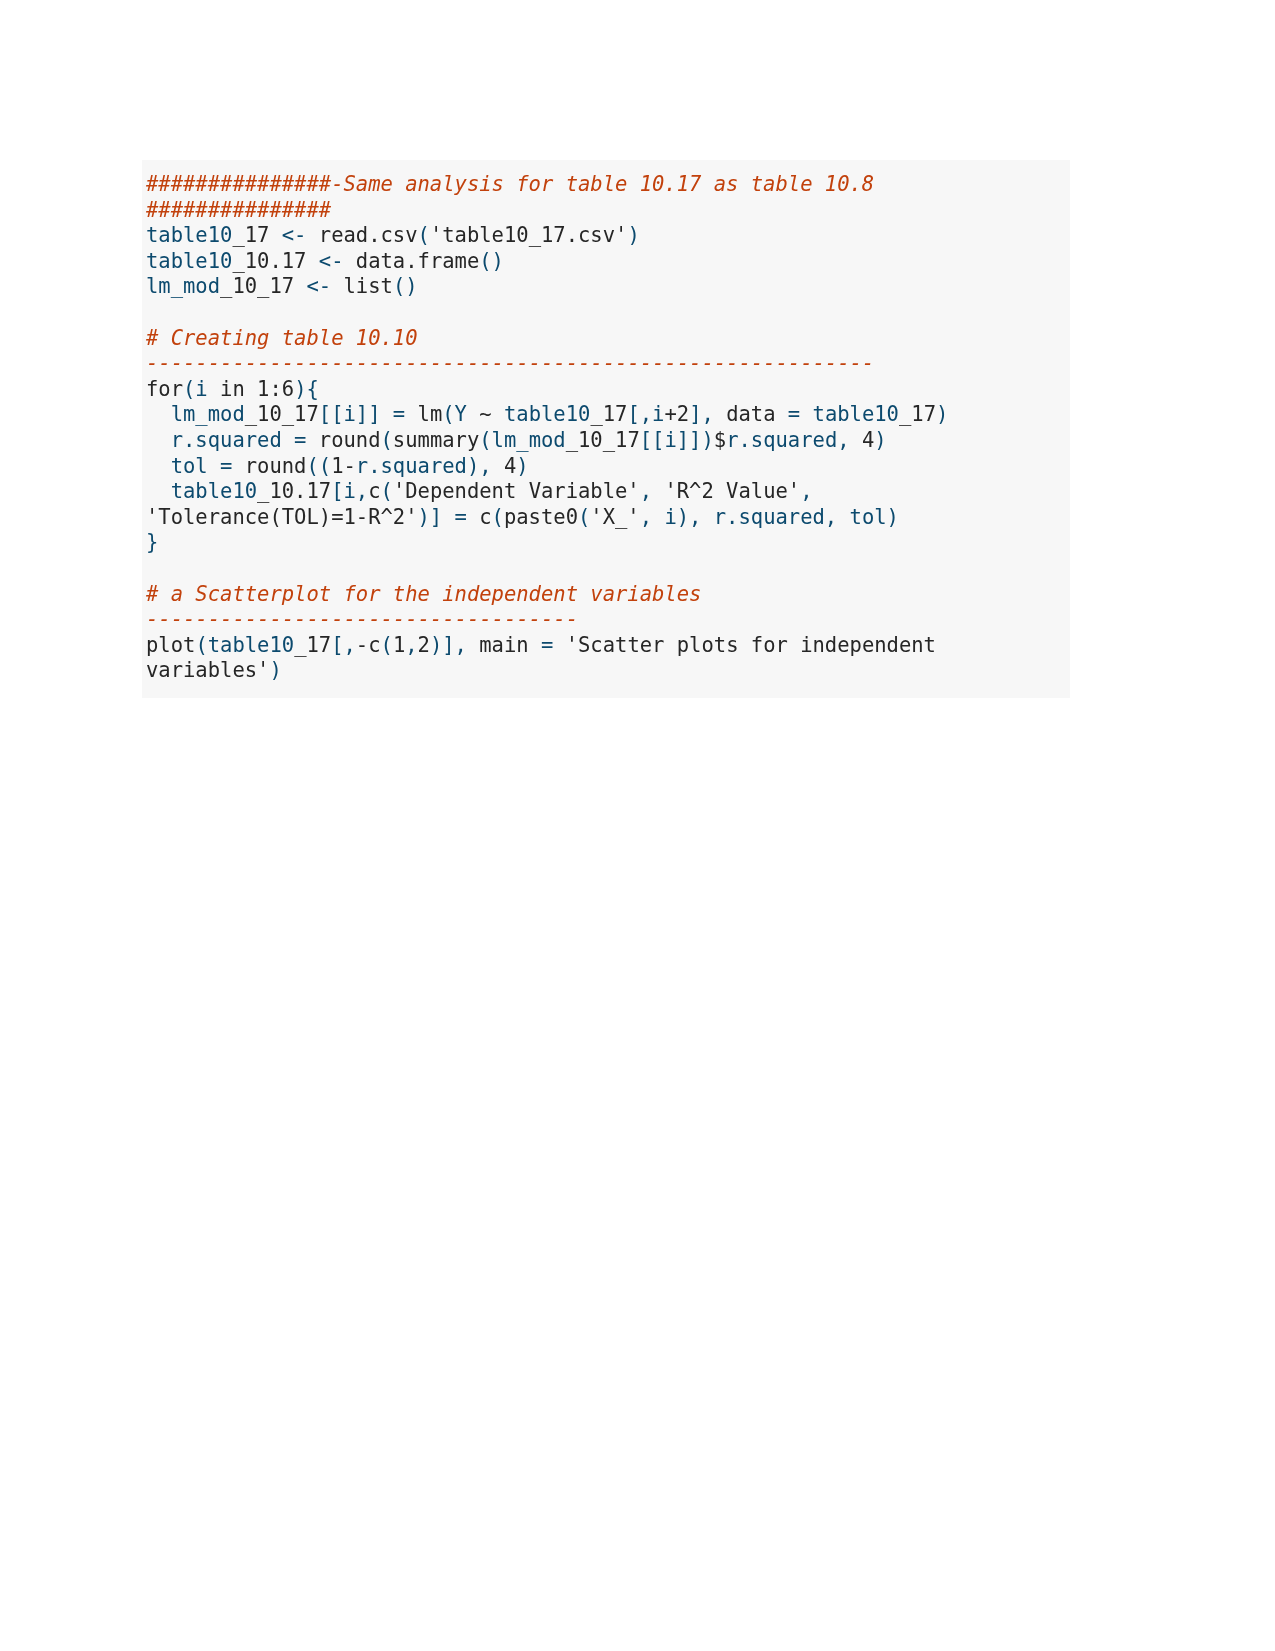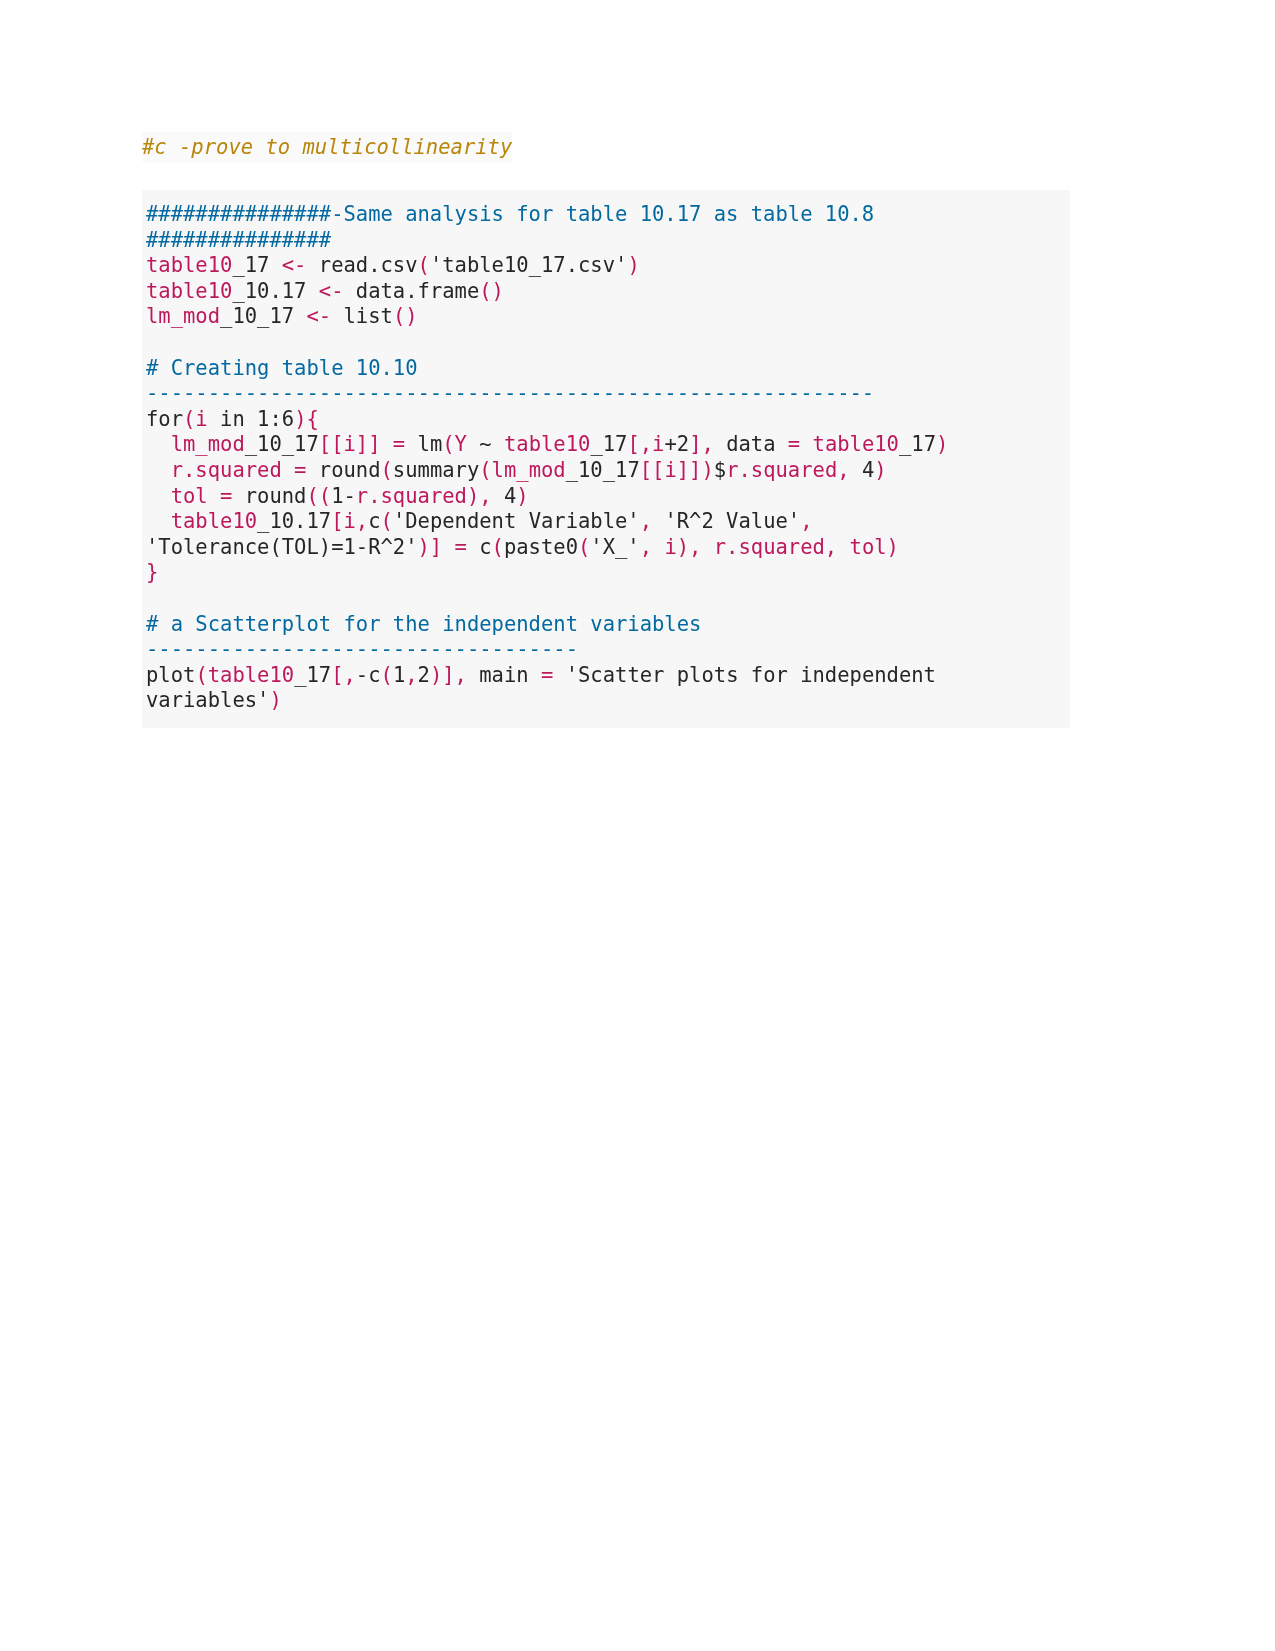--- a/index.html
+++ b/index.html
@@ -69,30 +69,29 @@
     padding: 0 4px 0 4px;
     margin: 0;
   }
   .code-line {
     white-space: pre-wrap;
     min-height: 25.6px;
   }
   .code-line.blank { min-height: 25.6px; }
 
   
-  .tok-comment   { color: #0369a1; }
-  .tok-plain     { color: #be185d; }
+  .tok-comment   { color: #c2410c; font-style: italic; }
+  .tok-plain     { color: #0c4a6e; }
 </style>
 </head>
 <body>
 
 <div class="page">
   <div class="content">
 
-    <div class="heading-code">#c -prove to multicollinearity</div>
 
 
     <div class="code-block">
       <div class="code-inner" id="code-inner"><div class="code-line"><span class="tok-comment">###############-Same analysis for table 10.17 as table 10.8</span></div><div class="code-line"><span class="tok-comment">###############</span></div><div class="code-line"><span class="tok-plain">table10</span><span class="tok-number">_17</span><span class="tok-plain"> &lt;- </span><span class="tok-function">read.csv</span><span class="tok-plain">(</span><span class="tok-string">'table10_17.csv'</span><span class="tok-plain">)</span></div><div class="code-line"><span class="tok-plain">table10</span><span class="tok-number">_10.17</span><span class="tok-plain"> &lt;- </span><span class="tok-function">data.frame</span><span class="tok-plain">()</span></div><div class="code-line"><span class="tok-plain">lm_mod</span><span class="tok-number">_10_17</span><span class="tok-plain"> &lt;- </span><span class="tok-function">list</span><span class="tok-plain">()</span></div><div class="code-line blank">&nbsp;</div><div class="code-line"><span class="tok-comment"># Creating table 10.10</span></div><div class="code-line"><span class="tok-comment">-----------------------------------------------------------</span></div><div class="code-line"><span class="tok-function">for</span><span class="tok-plain">(i </span><span class="tok-function">in</span><span class="tok-plain"> </span><span class="tok-number">1</span><span class="tok-operator">:</span><span class="tok-number">6</span><span class="tok-plain">){</span></div><div class="code-line"><span class="tok-plain">  lm_mod</span><span class="tok-number">_10_17</span><span class="tok-plain">[[i]] = </span><span class="tok-function">lm</span><span class="tok-plain">(Y </span><span class="tok-operator">~</span><span class="tok-plain"> table10</span><span class="tok-number">_17</span><span class="tok-plain">[,i</span><span class="tok-operator">+</span><span class="tok-number">2</span><span class="tok-plain">], </span><span class="tok-argument">data</span><span class="tok-plain"> = table10</span><span class="tok-number">_17</span><span class="tok-plain">)</span></div><div class="code-line"><span class="tok-plain">  r.squared = </span><span class="tok-function">round</span><span class="tok-plain">(</span><span class="tok-function">summary</span><span class="tok-plain">(lm_mod</span><span class="tok-number">_10_17</span><span class="tok-plain">[[i]])</span><span class="tok-operator">$</span><span class="tok-plain">r.squared, </span><span class="tok-number">4</span><span class="tok-plain">)</span></div><div class="code-line"><span class="tok-plain">  tol = </span><span class="tok-function">round</span><span class="tok-plain">((</span><span class="tok-number">1</span><span class="tok-operator">-</span><span class="tok-plain">r.squared), </span><span class="tok-number">4</span><span class="tok-plain">)</span></div><div class="code-line"><span class="tok-plain">  table10</span><span class="tok-number">_10.17</span><span class="tok-plain">[i,</span><span class="tok-function">c</span><span class="tok-plain">(</span><span class="tok-string">'Dependent Variable'</span><span class="tok-plain">, </span><span class="tok-string">'R^2 Value'</span><span class="tok-plain">,
 </span><span class="tok-string">'Tolerance(TOL)=1-R^2'</span><span class="tok-plain">)] = </span><span class="tok-function">c</span><span class="tok-plain">(</span><span class="tok-function">paste0</span><span class="tok-plain">(</span><span class="tok-string">'X_'</span><span class="tok-plain">, i), r.squared, tol)</span></div><div class="code-line"><span class="tok-plain">}</span></div><div class="code-line blank">&nbsp;</div><div class="code-line"><span class="tok-comment"># a Scatterplot for the independent variables</span></div><div class="code-line"><span class="tok-comment">-----------------------------------</span></div><div class="code-line"><span class="tok-function">plot</span><span class="tok-plain">(table10</span><span class="tok-number">_17</span><span class="tok-plain">[,</span><span class="tok-operator">-</span><span class="tok-function">c</span><span class="tok-plain">(</span><span class="tok-number">1</span><span class="tok-plain">,</span><span class="tok-number">2</span><span class="tok-plain">)], </span><span class="tok-argument">main</span><span class="tok-plain"> = </span><span class="tok-string">'Scatter plots for independent variables'</span><span class="tok-plain">)</span></div></div>
     </div>
 
   </div>
 </div>
 

